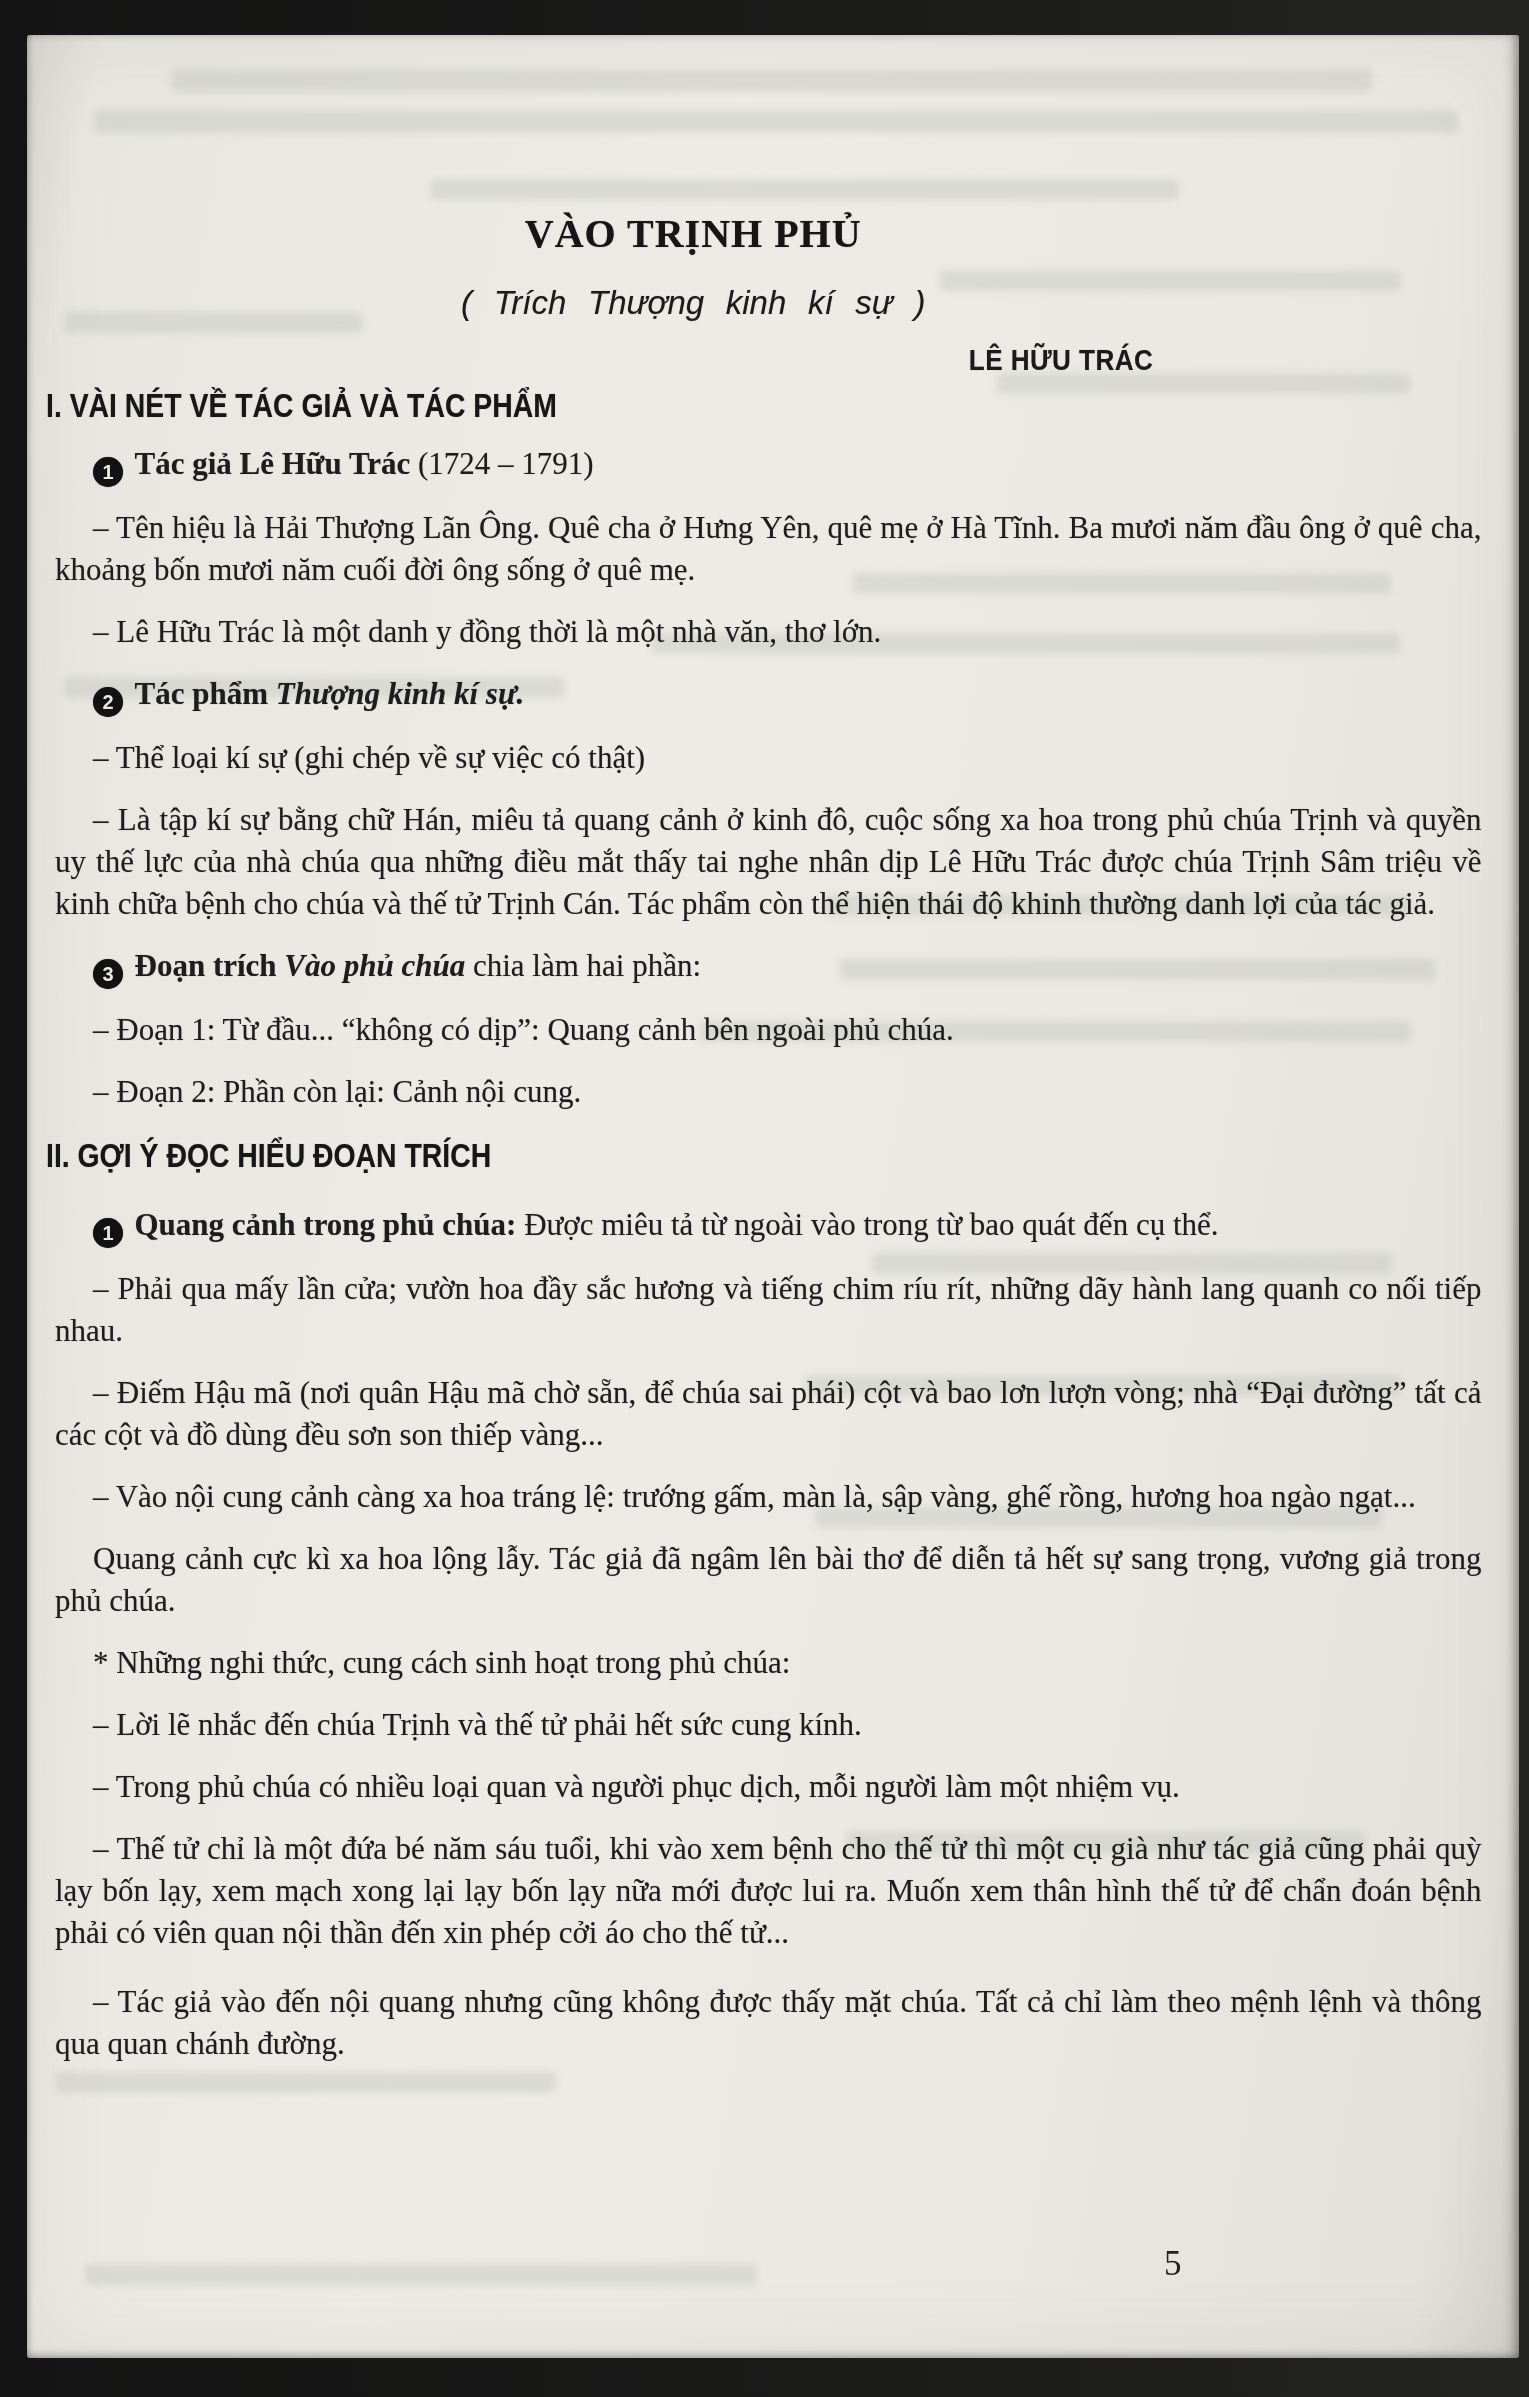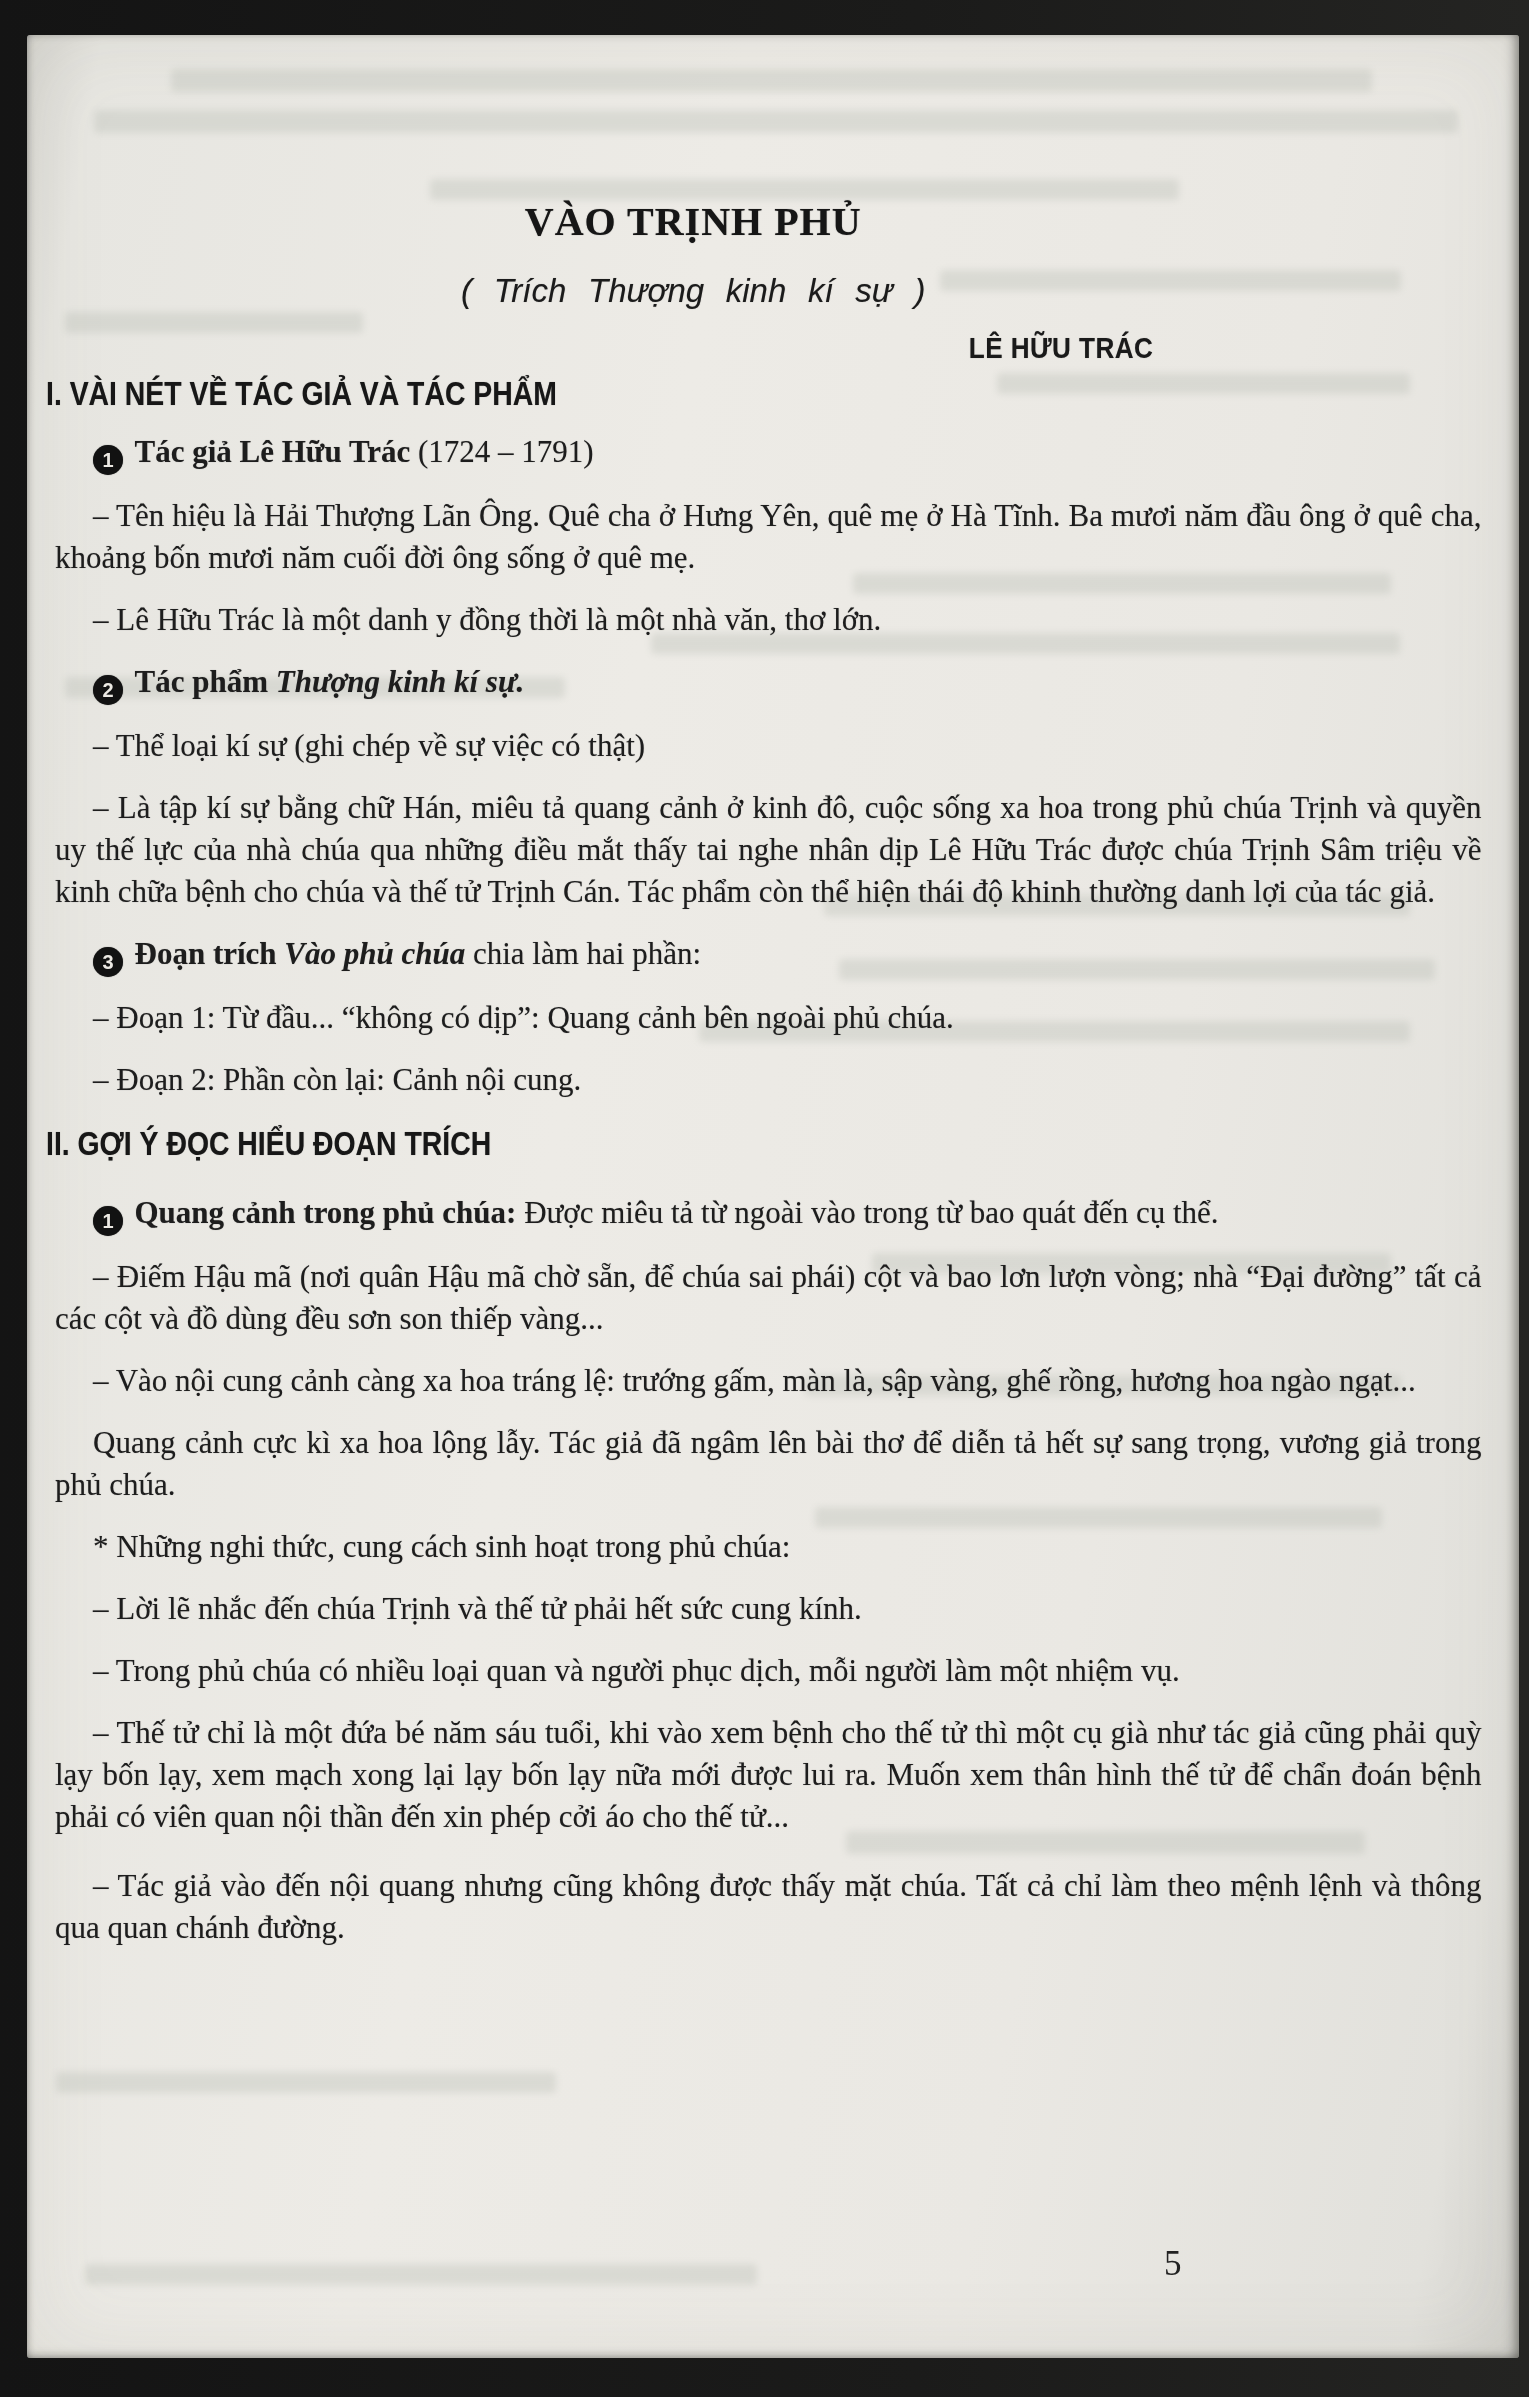--- a/index.html
+++ b/index.html
@@ -14,21 +14,21 @@
     background:linear-gradient(100deg,#d9d8d3 0%,#e7e6e1 4%,#edebe6 38%,#eae8e3 70%,#e2e1dc 94%,#d3d2cd 100%);
     border-radius:2.9px;overflow:hidden;
     box-shadow:inset -8.6px 0 11.5px -4.8px rgba(55,55,50,.5),
                inset 3.8px 0 9.6px -5.8px rgba(40,40,35,.55),
                inset 0 -5.8px 11.5px -5.8px rgba(60,60,55,.4),
                inset 0 0 86px rgba(110,104,90,.10);
   }
   .ghostlayer{position:absolute;inset:0;z-index:0;}
   .ghost{position:absolute;background:#b4b9b0;opacity:.32;filter:blur(3.8px);border-radius:3.8px;}
   
-  .content{position:relative;z-index:1;padding:4px 38px 0 28px;color:#1d1d1d;}
+  .content{position:relative;z-index:1;padding:16px 38px 0 28px;color:#1d1d1d;}
   p{margin:20px 0;font-size:31px;line-height:42px;text-align:justify;text-indent:38px;
     text-shadow:0 0 1px rgba(25,25,25,.35);}
   header{padding-top:158px;text-align:center;padding-right:150px;}
   h1{
     margin:0;font-family:"Liberation Serif","DejaVu Serif",serif;
     font-size:40px;line-height:50px;font-weight:700;letter-spacing:1px;color:#161616;
     text-shadow:0 0 1px rgba(20,20,20,.5);
   }
   .subtitle{
     margin:23px 0 0;text-indent:0;text-align:center;
@@ -114,20 +114,21 @@
 
       <p class="item"><span class="marker"><span class="mnum">3</span></span><span class="lead">Đoạn trích </span><span class="lead it">Vào phủ chúa</span><span> chia làm hai phần:</span></p>
       <p class="body">– Đoạn 1: Từ đầu... “không có dịp”: Quang cảnh bên ngoài phủ chúa.</p>
       <p class="body">– Đoạn 2: Phần còn lại: Cảnh nội cung.</p>
     </section>
 
     <section>
       <h2 class="shead shead2">II. GỢI Ý ĐỌC HIỂU ĐOẠN TRÍCH</h2>
 
       <p class="item mt-lg"><span class="marker"><span class="mnum">1</span></span><span class="lead">Quang cảnh trong phủ chúa:</span><span> Được miêu tả từ ngoài vào trong từ bao quát đến cụ thể.</span></p>
+      <p class="body">– Phải qua mấy lần cửa; vườn hoa đầy sắc hương và tiếng chim ríu rít, những dãy hành lang quanh co nối tiếp nhau.</p>
       <p class="body">– Điếm Hậu mã (nơi quân Hậu mã chờ sẵn, để chúa sai phái) cột và bao lơn lượn vòng; nhà “Đại đường” tất cả các cột và đồ dùng đều sơn son thiếp vàng...</p>
       <p class="body">– Vào nội cung cảnh càng xa hoa tráng lệ: trướng gấm, màn là, sập vàng, ghế rồng, hương hoa ngào ngạt...</p>
       <p class="body">Quang cảnh cực kì xa hoa lộng lẫy. Tác giả đã ngâm lên bài thơ để diễn tả hết sự sang trọng, vương giả trong phủ chúa.</p>
       <p class="body">* Những nghi thức, cung cách sinh hoạt trong phủ chúa:</p>
       <p class="body">– Lời lẽ nhắc đến chúa Trịnh và thế tử phải hết sức cung kính.</p>
       <p class="body">– Trong phủ chúa có nhiều loại quan và người phục dịch, mỗi người làm một nhiệm vụ.</p>
       <p class="body">– Thế tử chỉ là một đứa bé năm sáu tuổi, khi vào xem bệnh cho thế tử thì một cụ già như tác giả cũng phải quỳ lạy bốn lạy, xem mạch xong lại lạy bốn lạy nữa mới được lui ra. Muốn xem thân hình thế tử để chẩn đoán bệnh phải có viên quan nội thần đến xin phép cởi áo cho thế tử...</p>
       <p class="body mt-xl">– Tác giả vào đến nội quang nhưng cũng không được thấy mặt chúa. Tất cả chỉ làm theo mệnh lệnh và thông qua quan chánh đường.</p>
     </section>
   </main>

